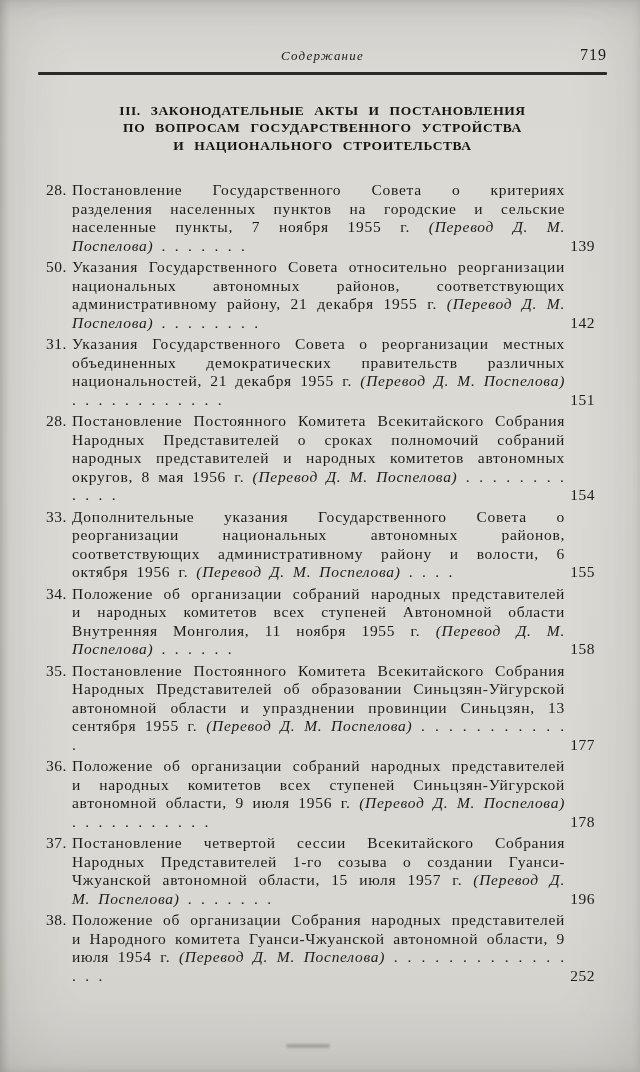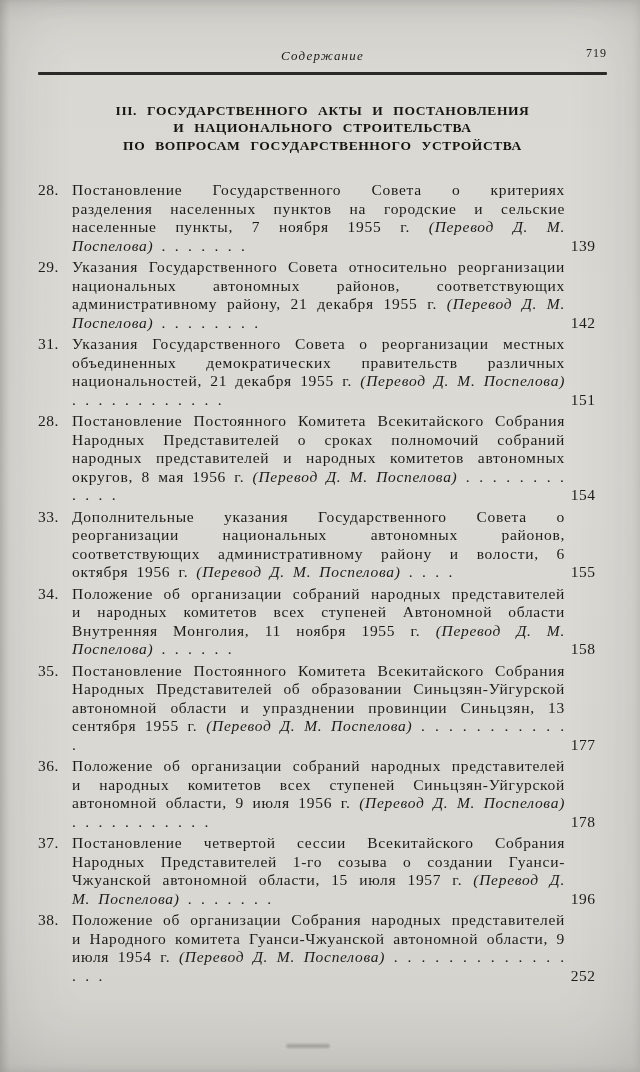--- a/index.html
+++ b/index.html
@@ -31,21 +31,21 @@
   .running-title {
     font-style: italic;
     font-size: 13px;
     letter-spacing: 1.2px;
     word-spacing: 2px;
   }
   .folio {
     position: absolute;
     right: 0;
     top: 0;
-    font-size: 12px;
+    font-size: 16px;
     letter-spacing: 1px;
     font-family: Liberation Serif, serif;
   }
   .head-rule {
     margin-top: 6px;
     height: 2.5px;
     background: #2b2a27;
     border-radius: 1px;
   }
   
@@ -70,37 +70,37 @@
   }
   .entry {
     position: relative;
     padding-left: 34px;   
     padding-right: 42px;  
     margin-bottom: 3px;
     text-align: justify;
   }
   .entry .num {
     position: absolute;
-    left: 0;
+    left: 8px;
     top: 0;
     letter-spacing: 0.5px;
   }
   .entry .trans {
     font-style: italic;
   }
   .entry .dots {
     letter-spacing: 1px;
     white-space: normal;
   }
   .entry .pageref {
     position: absolute;
-    right: 4px;
+    right: 12px;
     bottom: 0;
     width: 40px;
-    text-align: center;
+    text-align: right;
     letter-spacing: 0.5px;
   }
   
   .bottom-smudge {
     position: absolute;
     left: 286px;
     top: 1044px;
     width: 44px;
     height: 4px;
     background: #86857f;
@@ -124,35 +124,35 @@
   <div class="content">
 
     <div class="running-head">
       <span class="running-title">Содержание</span>
       <span class="folio">719</span>
     </div>
 
     <div class="head-rule"></div>
 
     <div class="section-heading">
-      <span class="hline">III. ГОСУДАРСТВЕННОГО АКТЫ И ПОСТАНОВЛЕНИЯ</span>
+      <span class="hline">III. ЗАКОНОДАТЕЛЬНЫЕ АКТЫ И ПОСТАНОВЛЕНИЯ</span>
+      <span class="hline">ПО ВОПРОСАМ ГОСУДАРСТВЕННОГО УСТРОЙСТВА</span>
       <span class="hline">И НАЦИОНАЛЬНОГО СТРОИТЕЛЬСТВА</span>
-      <span class="hline">ПО ВОПРОСАМ ГОСУДАРСТВЕННОГО УСТРОЙСТВА</span>
     </div>
 
     <div class="toc-entries">
         <div class="entry">
     <span class="num">28.</span>
     <span class="text">Постановление Государственного Совета о критериях разделения населенных пунктов на городские и сельские населенные пункты, 7 ноября 1955 г.</span>
     <span class="trans">(Перевод Д. М. Поспелова)</span>
     <span class="dots">. . . . . . .</span>
     <span class="pageref">139</span>
   </div>
         <div class="entry">
-    <span class="num">29.</span>
+    <span class="num">50.</span>
     <span class="text">Указания Государственного Совета относительно реорганизации национальных автономных районов, соответствующих административному району, 21 декабря 1955 г.</span>
     <span class="trans">(Перевод Д. М. Поспелова)</span>
     <span class="dots">. . . . . . . .</span>
     <span class="pageref">142</span>
   </div>
         <div class="entry">
     <span class="num">31.</span>
     <span class="text">Указания Государственного Совета о реорганизации местных объединенных демократических правительств различных национальностей, 21 декабря 1955 г.</span>
     <span class="trans">(Перевод Д. М. Поспелова)</span>
     <span class="dots">. . . . . . . . . . . .</span>

